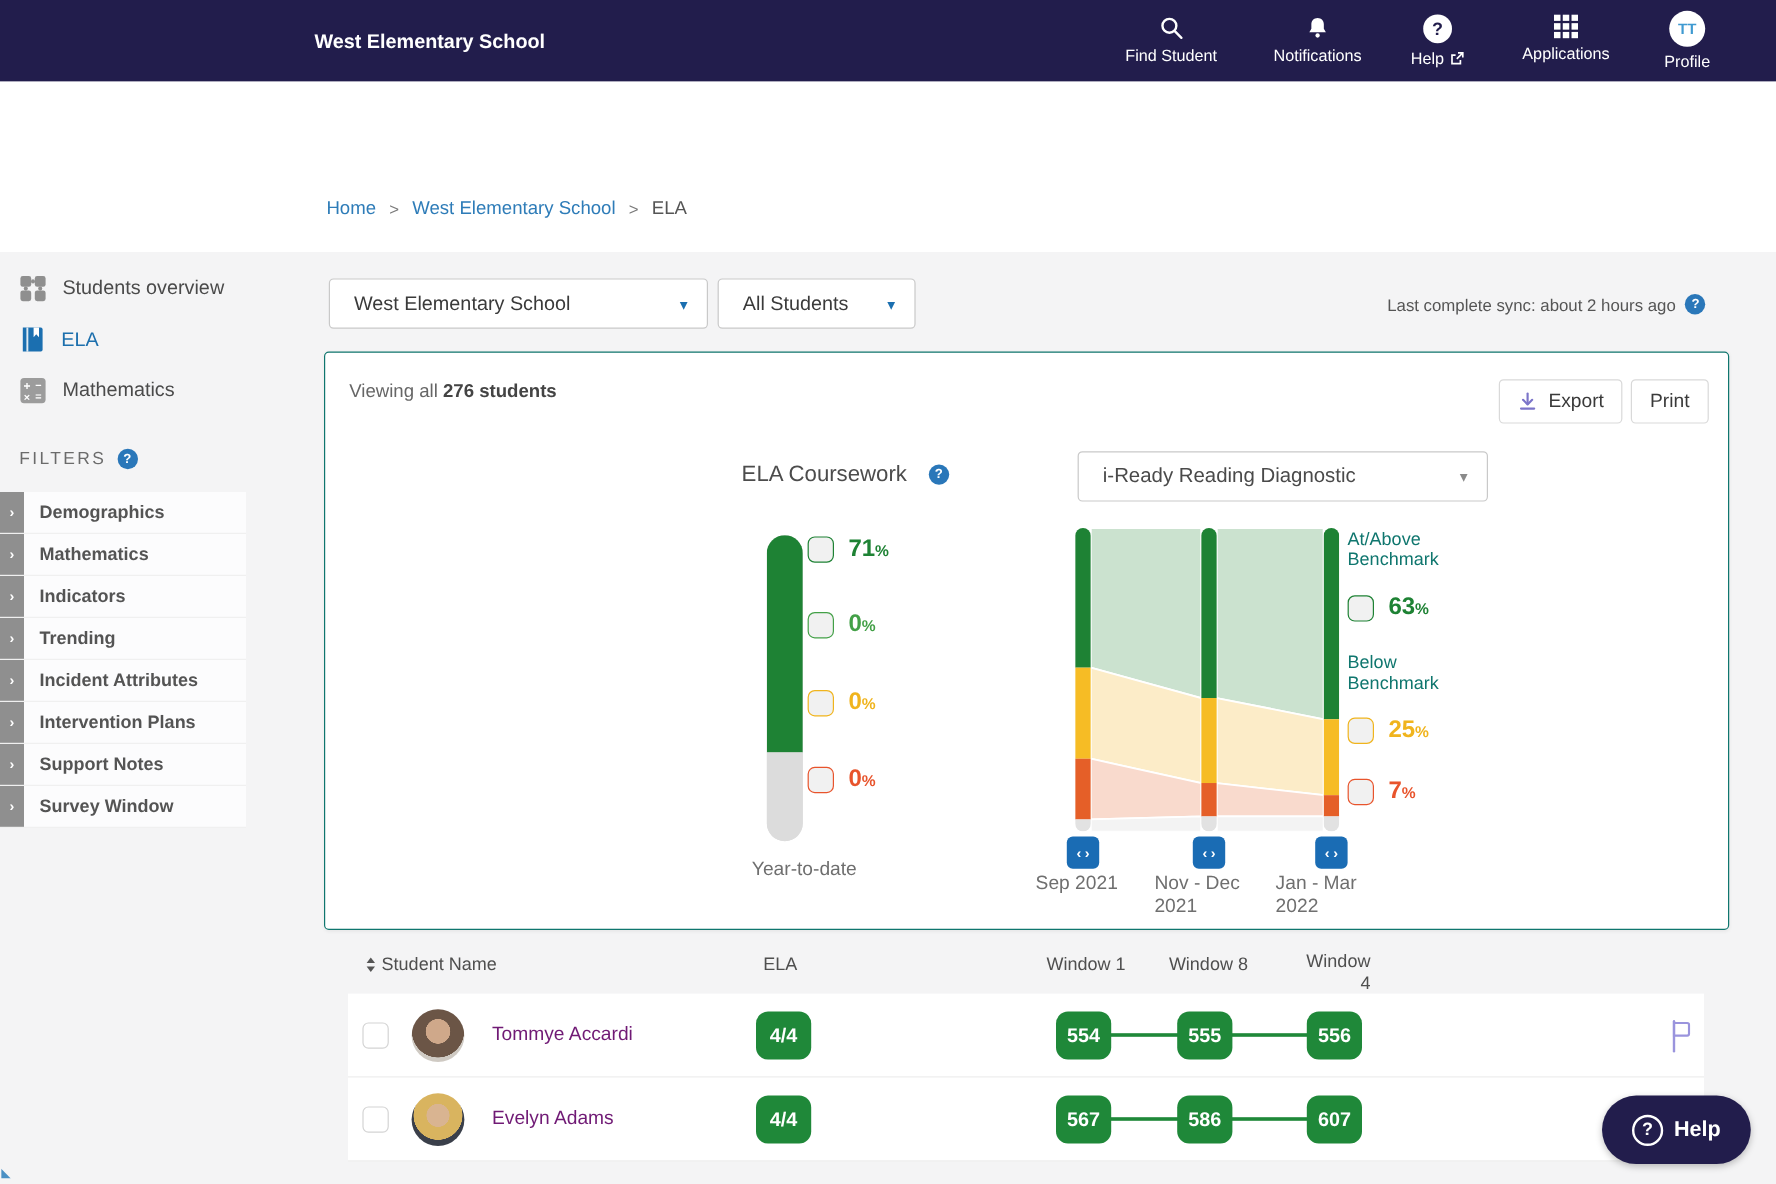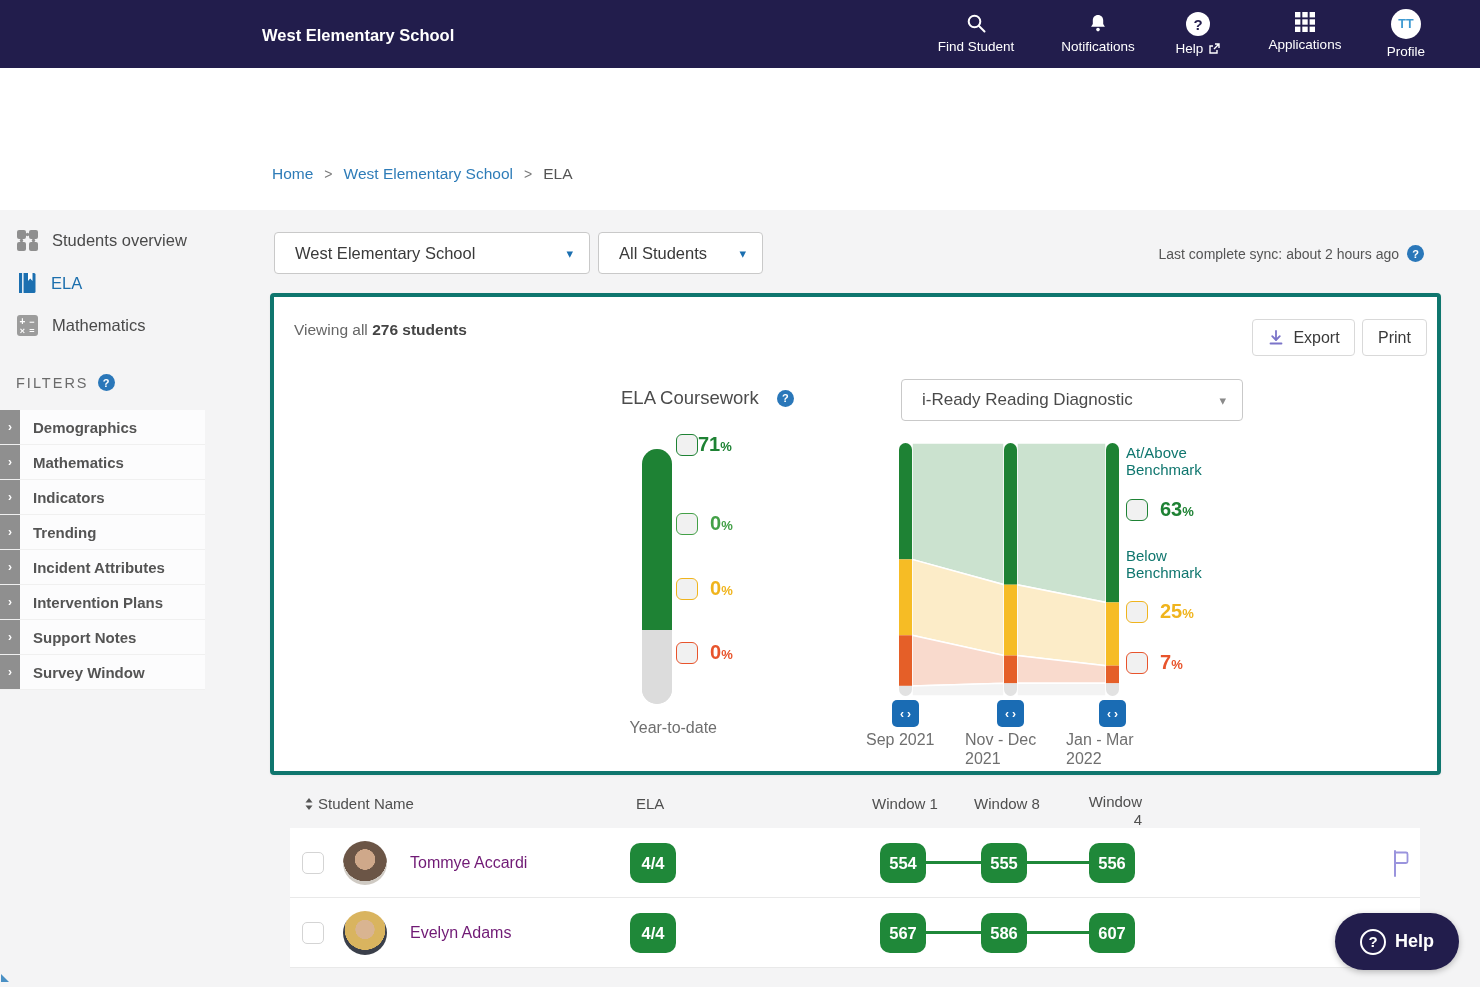--- a/index.html
+++ b/index.html
@@ -28,21 +28,21 @@
   .filter-row{position:relative;height:35px;background:#fcfcfd;border-bottom:1px solid #f0f0f0;display:flex;align-items:center;cursor:pointer}
   .filter-chevron{position:absolute;left:0;top:0;width:20px;height:34px;background:#8f8f8f;color:#fff;font-size:12px;font-weight:bold;display:flex;align-items:center;justify-content:center}
   .filter-label{margin-left:33px;font-size:15px;font-weight:bold;color:#545454}
   
   .dropdown{position:absolute;background:#fff;border:1px solid #c9c9c9;border-radius:4px;display:flex;align-items:center;justify-content:space-between;padding:0 16px 0 20px;cursor:pointer}
   .dropdown-text{font-size:16.5px;color:#3a3a3a}
   .caret{font-size:13px;line-height:1}
   .sync-text{font-size:14px;color:#555}
   .qicon{width:17px;height:17px;border-radius:50%;background:var(--blue-icon);color:#fff;font-size:11px;font-weight:bold;display:flex;align-items:center;justify-content:center;cursor:pointer}
   
-  .card{left:270px;top:293px;width:1171px;height:482px;background:#fff;border:4px solid #0f766e;border-radius:4px;box-shadow:0 1px 3px rgba(0,0,0,.05)}
+  .card{left:270px;top:293px;width:1171px;height:482px;background:#fff;border:1px solid #0f766e;border-radius:4px;box-shadow:0 1px 3px rgba(0,0,0,.05)}
   .btn{position:absolute;height:37px;background:#fff;border:1px solid #d9d9d9;border-radius:4px;display:flex;align-items:center;justify-content:center;gap:8px;font-size:16px;color:#3a3a3a;cursor:pointer}
   .chart-title{font-size:18.5px;color:#4c4c4c}
   .legend-check{width:22px;height:22px;border-radius:6px;background:#f1f1f1;border:1.5px solid #999;cursor:pointer}
   .pct{display:flex;align-items:baseline;font-weight:bold}
   .pct-num{font-size:20px}
   .pct-unit{font-size:13px}
   .axis-label{font-size:16px;color:#6f6f6f;line-height:19px}
   .bench-head{font-size:15px;color:#0f766e;line-height:17px}
   .win-btn{position:absolute;width:27px;height:27px;border-radius:5px;background:var(--blue-control);color:#fff;display:flex;align-items:center;justify-content:center;gap:3px;font-size:12px;font-weight:bold;cursor:pointer}
   
@@ -216,21 +216,21 @@
 </div>
 
 <div class="dropdown" style="left:274px;top:232px;width:316px;height:42px">
   <span class="dropdown-text">West Elementary School</span>
   <span class="caret" style="color:#1b6fb0">▾</span>
 </div>
 <div class="dropdown" style="left:598px;top:232px;width:165px;height:42px">
   <span class="dropdown-text">All Students</span>
   <span class="caret" style="color:#1b6fb0">▾</span>
 </div>
-<div class="abs flex" style="left:1100px;top:245px;width:324px;justify-content:flex-end;gap:8px">
+<div class="abs flex" style="left:1156px;top:245px;width:324px;justify-content:flex-start;gap:8px">
   <span class="sync-text">Last complete sync: about 2 hours ago</span>
   <div class="qicon">
       <span>?</span>
     </div>
 </div>
 
 <div class="abs card">
   <div class="abs" style="left:20px;top:24px;font-size:15.5px;color:#666">
     <span>Viewing all</span>
     <span style="font-weight:bold;color:#444">276 students</span>
@@ -252,21 +252,21 @@
   <div class="abs flex" style="left:347px;top:90px;gap:18px">
     <span class="chart-title">ELA Coursework</span>
     <div class="qicon">
         <span>?</span>
       </div>
   </div>
   <div class="abs" style="left:368px;top:152px;width:30px;height:255px;border-radius:15px;overflow:hidden;background:#dcdcdc;display:flex;flex-direction:column">
       <div style="height: 71%; background: rgb(30, 130, 52);"></div>
       <div style="height: 29%; background: rgb(220, 220, 220);"></div>
     </div>
-  <div class="abs flex" style="left:402px;top:136px;">
+  <div class="abs flex" style="left:402px;top:152px;gap:12px">
     <span class="legend-check" style="border-color: rgb(30, 130, 52);"></span>
     <span class="pct" style="color: rgb(30, 130, 52);">
         <span class="pct-num">71</span>
         <span class="pct-unit">%</span>
       </span>
   </div>
   <div class="abs flex" style="left:402px;top:215px;gap:12px">
     <span class="legend-check" style="border-color: rgb(67, 160, 71);"></span>
     <span class="pct" style="color: rgb(67, 160, 71);">
         <span class="pct-num">0</span>

